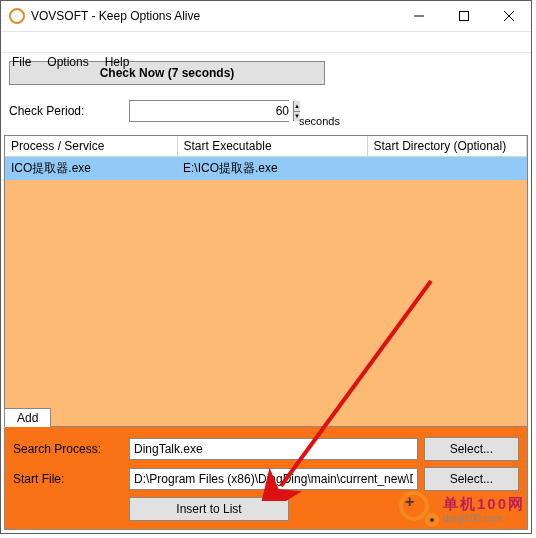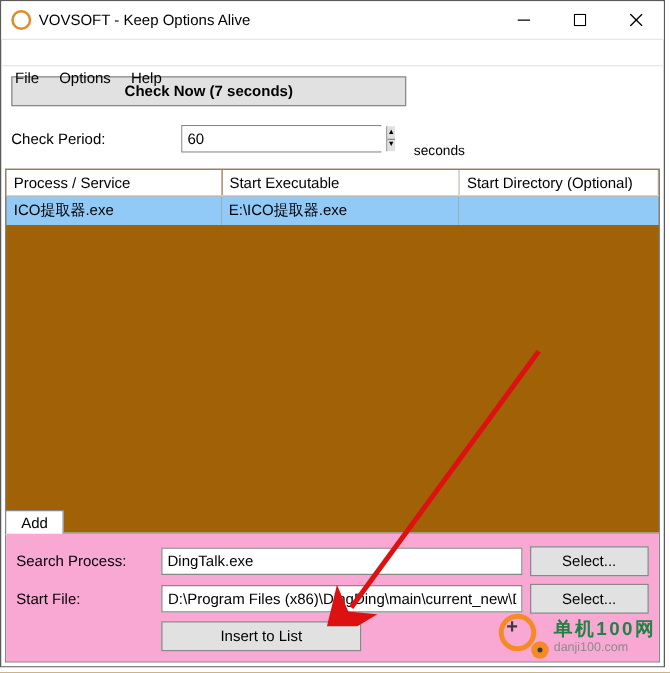--- a/index.html
+++ b/index.html
@@ -79,38 +79,39 @@
     font-size: 12px;
     padding: 0;
     box-sizing: border-box;
     display: block;
     font-weight: bold;
   }
   .period-row {
     margin-top: 10px;
     display: flex;
     align-items: center;
-    gap: 26px;
+    gap: 10px;
   }
   .period-label { width: 110px; }
   .spinbox {
     display: flex;
     border: 1px solid #888;
     height: 22px;
     width: 160px;
     box-sizing: border-box;
     background: #fff;
   }
   .spinbox input {
     flex: 1;
     border: none;
     outline: none;
     padding: 0 4px;
     font-size: 12px;
     font-family: inherit;
+    text-align: right;
   }
   .spinbtns {
     width: 16px;
     display: flex;
     flex-direction: column;
     border-left: 1px solid #888;
   }
   .spinbtns div {
     flex: 1;
     background: #e1e1e1;
@@ -122,21 +123,21 @@
     border-bottom: 1px solid #888;
   }
   .spinbtns div:last-child { border-bottom: none; }
   .seconds-label { font-size: 11px; margin-top: 20px; }
   
   .table-wrap {
     border: 1px solid #828282;
     margin: 0 3px;
     height: 300px;
     box-sizing: border-box;
-    background: #a16207;
+    background: #fdba74;
     overflow: hidden;
   }
   table {
     border-collapse: collapse;
     width: 100%;
     table-layout: fixed;
   }
   thead th {
     text-align: left;
     font-weight: normal;
@@ -178,21 +179,21 @@
   .tab {
     border: 1px solid #888;
     border-bottom: 1px solid #fff;
     background: #fff;
     padding: 2px 12px;
     font-size: 12px;
     position: relative;
     top: 1px;
   }
   .bottom-panel .inner {
-    background: #f9a8d4;
+    background: #f97316;
     position: absolute;
     inset: 0;
     padding: 10px 8px 8px 8px;
     box-sizing: border-box;
   }
   .form-row {
     display: flex;
     align-items: center;
     margin-bottom: 6px;
     gap: 6px;
@@ -269,21 +270,21 @@
   }
   .wm-logo .small::after {
     content: "";
     position: absolute;
     width: 4px; height: 4px;
     background: #333;
     border-radius: 50%;
     left: 5px; top: 5px;
   }
   .wm-text { line-height: 1.1; }
-  .wm-text .t1 { color: #15803d; font-size: 15px; font-weight: bold; letter-spacing: 2px; }
+  .wm-text .t1 { color: #be185d; font-size: 15px; font-weight: bold; letter-spacing: 2px; }
   .wm-text .t2 { color: #888; font-size: 10px; }
 </style>
 </head>
 <body>
 
 <div class="window">
 
   <div class="titlebar">
     <div class="app-icon"></div>
     <div class="title">VOVSOFT - Keep Options Alive</div>

